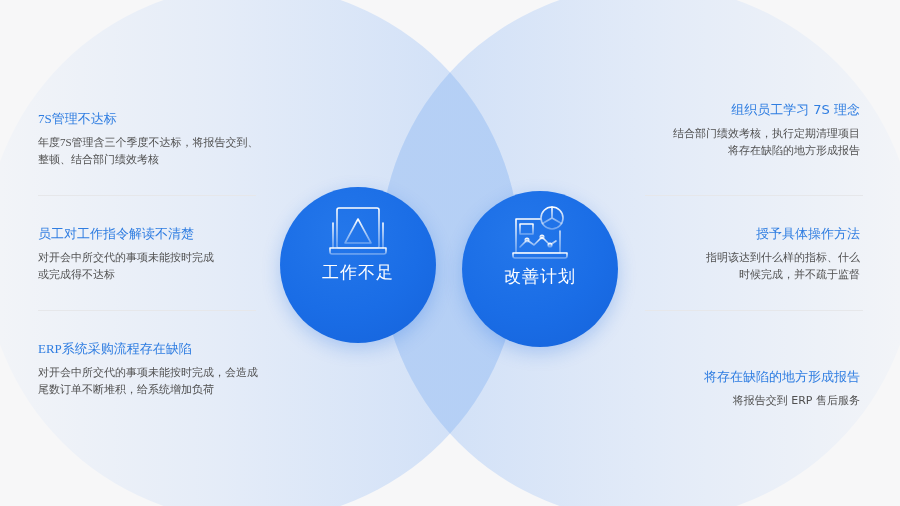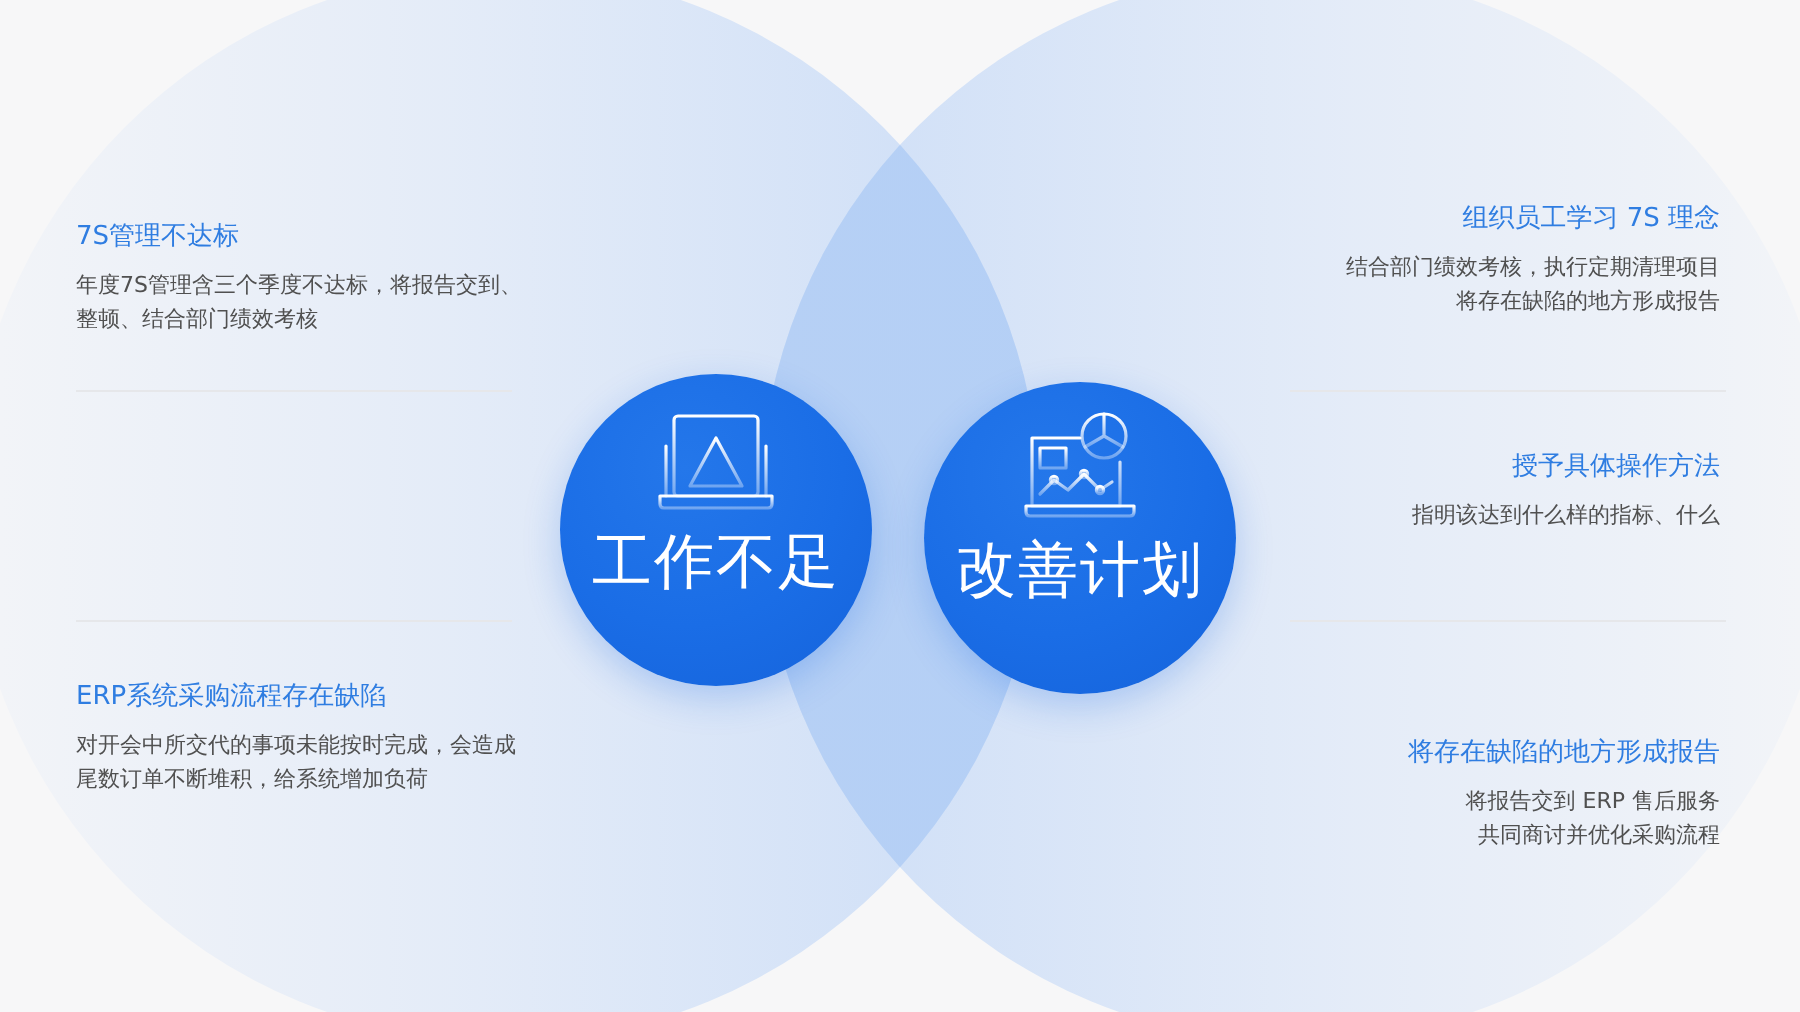--- a/index.html
+++ b/index.html
@@ -10,25 +10,25 @@
   .big.left{left:-16px;background:linear-gradient(90deg,rgba(220,231,248,0.15) 0%,rgba(220,231,248,0.7) 45%,rgba(205,222,247,1) 100%);}
   .big.right{left:380px;background:linear-gradient(270deg,rgba(220,231,248,0.15) 0%,rgba(220,231,248,0.7) 45%,rgba(205,222,247,1) 100%);}
   .lens{position:absolute;left:0;top:0;width:900px;height:506px;}
   .small{position:absolute;width:156px;height:156px;border-radius:50%;
          background:radial-gradient(circle at 40% 30%,#2477ea 0%,#1a6de6 55%,#1563db 100%);
          box-shadow:0 6px 18px rgba(24,104,228,0.25);}
   .small.l{left:280px;top:187px;}
   .small.r{left:462px;top:191px;}
   .small .icon{position:absolute;left:50%;top:18px;transform:translateX(-50%);}
   .small .label{position:absolute;left:0;right:0;top:74px;text-align:center;color:#fff;
-                font-size:30px;letter-spacing:1px;}
+                font-size:17px;letter-spacing:1px;}
   .item{position:absolute;width:260px;}
   .item .title{font-size:13px;color:#2f7de1;line-height:18px;margin-bottom:6px;}
   .item .desc{font-size:11px;color:#505050;line-height:17px;}
-  .item.left{left:38px;text-align:left;}
+  .item.left{left:38px;text-align:left;font-family:Liberation Serif, serif;}
   .item.right{right:40px;text-align:right;}
   .divider{position:absolute;height:1px;background:#e6e7ea;}
 </style>
 </head>
 <body>
 
 <div class="stage">
   <div class="big left"></div>
   <div class="big right"></div>
 
@@ -46,45 +46,50 @@
     <circle cx="648" cy="253" r="268" fill="url(#lg)" clip-path="url(#cl)"></circle>
   </svg>
 
   <div class="item left" style="top:110px;">
     <div class="title">7S管理不达标</div>
     <div class="desc">年度7S管理含三个季度不达标，将报告交到、</div>
     <div class="desc">整顿、结合部门绩效考核</div>
   </div>
   <div class="divider" style="left:38px;top:195px;width:218px;"></div>
 
+  <div class="item left" style="top:225px;">
+    <div class="title">员工对工作指令解读不清楚</div>
+    <div class="desc">对开会中所交代的事项未能按时完成</div>
+    <div class="desc">或完成得不达标</div>
+  </div>
   <div class="divider" style="left:38px;top:310px;width:218px;"></div>
 
   <div class="item left" style="top:340px;">
     <div class="title">ERP系统采购流程存在缺陷</div>
     <div class="desc">对开会中所交代的事项未能按时完成，会造成</div>
     <div class="desc">尾数订单不断堆积，给系统增加负荷</div>
   </div>
 
   <div class="item right" style="top:101px;">
     <div class="title">组织员工学习 7S 理念</div>
     <div class="desc">结合部门绩效考核，执行定期清理项目</div>
     <div class="desc">将存在缺陷的地方形成报告</div>
   </div>
   <div class="divider" style="left:645px;top:195px;width:218px;"></div>
 
   <div class="item right" style="top:225px;">
     <div class="title">授予具体操作方法</div>
     <div class="desc">指明该达到什么样的指标、什么</div>
+    <div class="desc">时候完成，并不疏于监督</div>
   </div>
   <div class="divider" style="left:645px;top:310px;width:218px;"></div>
 
   <div class="item right" style="top:340px;margin-top:28px;">
     <div class="title">将存在缺陷的地方形成报告</div>
     <div class="desc">将报告交到 ERP 售后服务</div>
-    <div class="desc">共同商讨并优化采购流程</div>
   </div>
 
   <div class="small l">
     <div class="icon">
       <svg width="62" height="54" viewBox="0 0 62 54" fill="none" stroke="#ffffff" stroke-width="1.6" stroke-linejoin="round" stroke-linecap="round">
         <defs>
           <linearGradient id="fadeL" x1="0" y1="0" x2="0" y2="1">
             <stop offset="0" stop-color="#fff" stop-opacity="1"></stop>
             <stop offset="1" stop-color="#fff" stop-opacity="0.35"></stop>
           </linearGradient>

